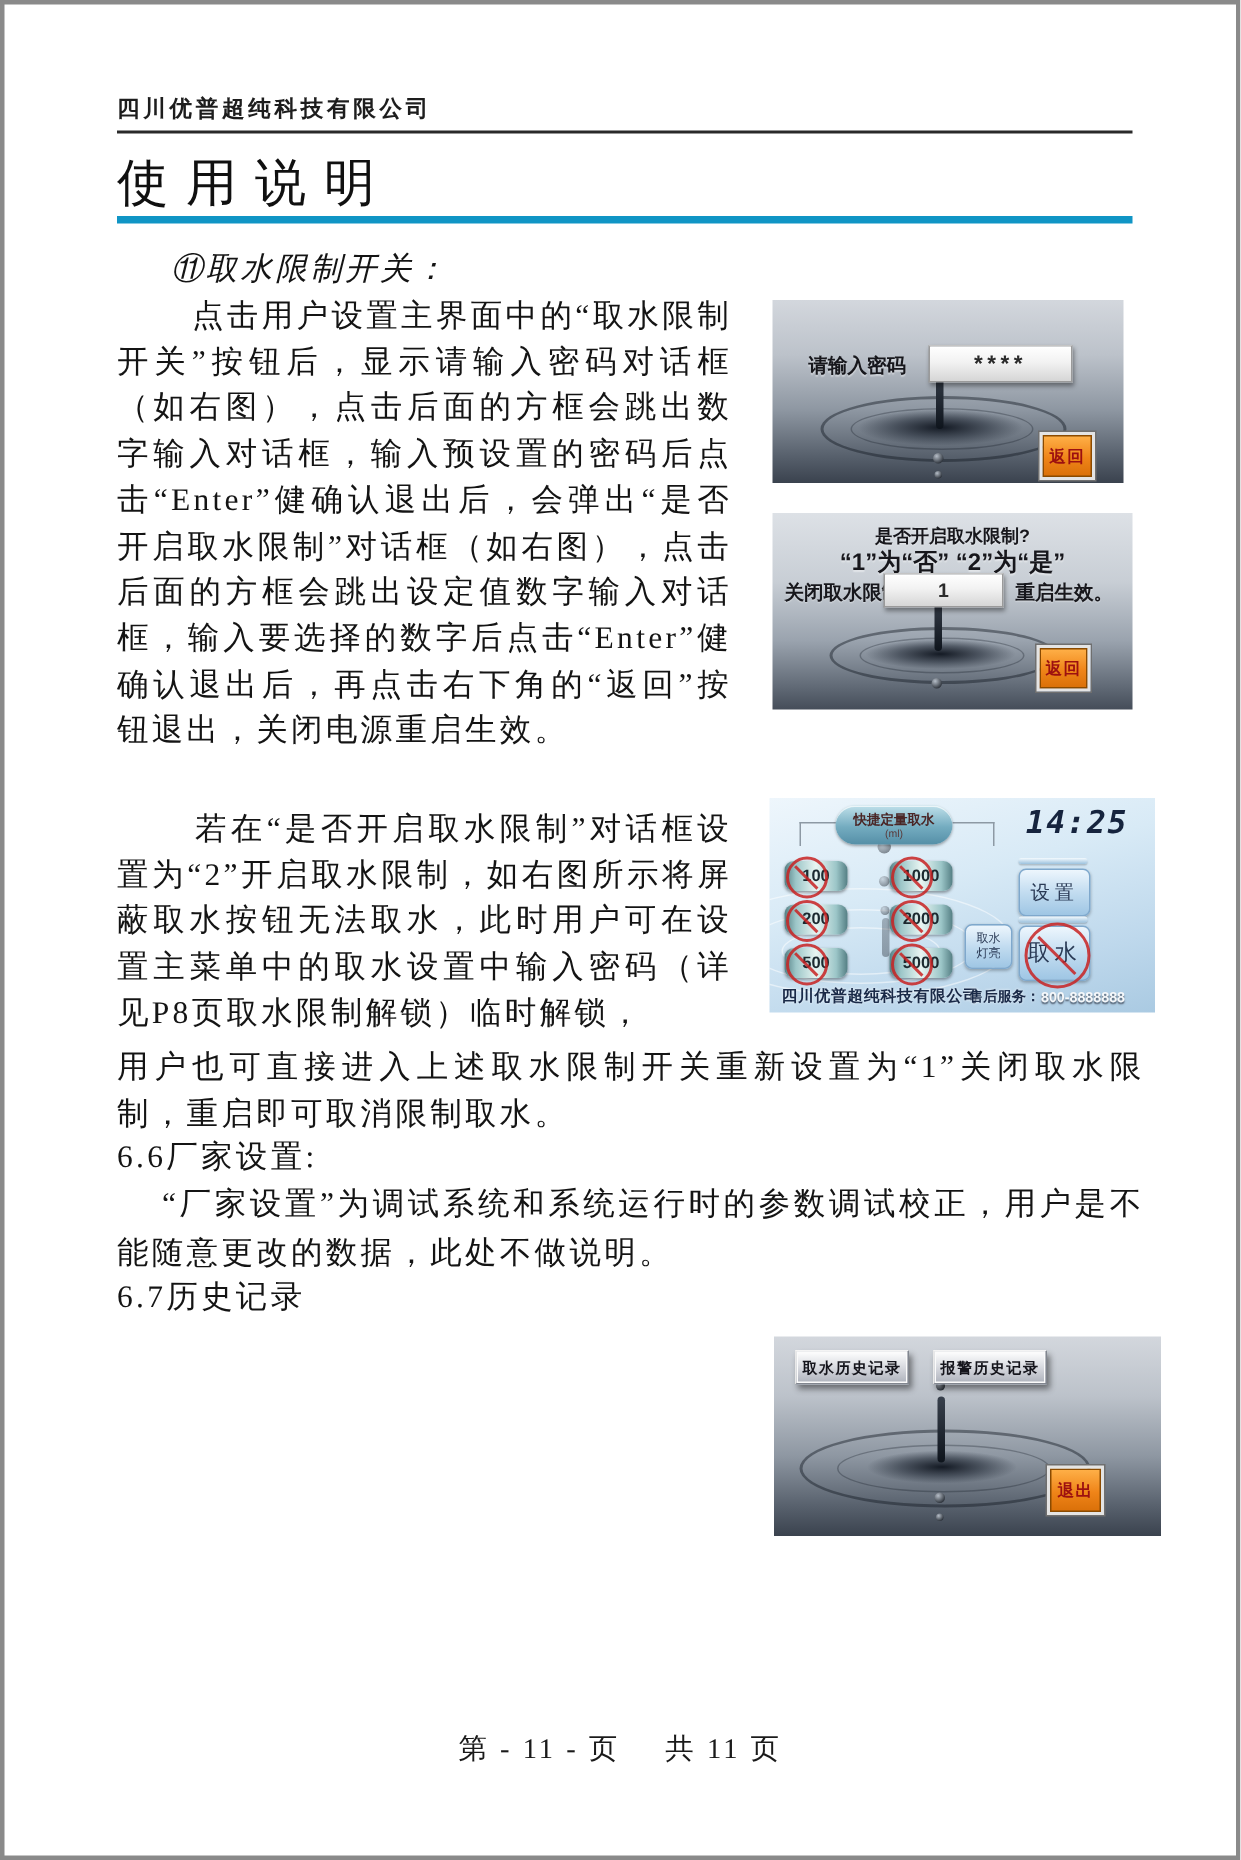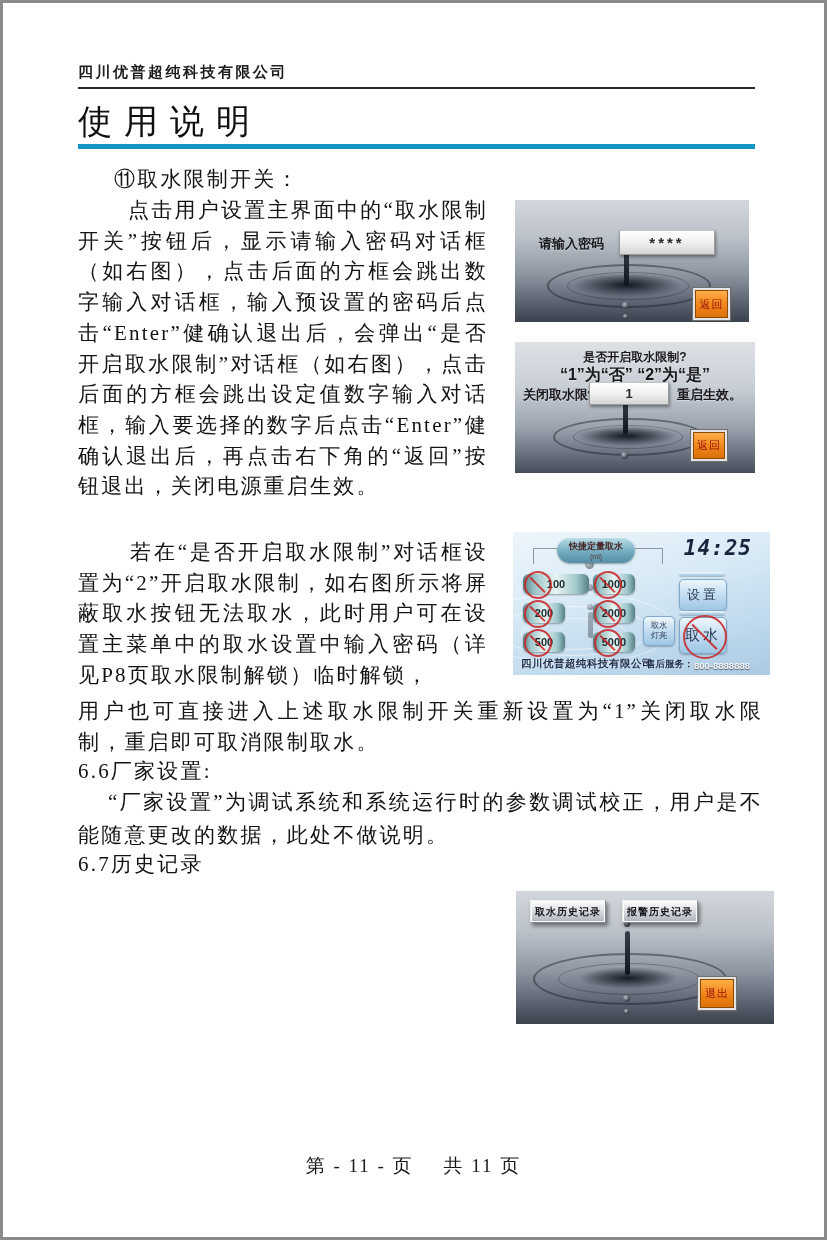--- a/index.html
+++ b/index.html
@@ -20,21 +20,21 @@
   .scr.gray2{background:linear-gradient(180deg,#dde1e6 0%,#c8ced5 35%,#9aa3ae 65%,#5d6672 90%,#454d59 100%);}
   .scr.blue {background:linear-gradient(165deg,#eef6fc 0%,#d8eaf6 40%,#bed8ec 75%,#aacae2 100%);}
   .dlglabel{position:absolute;font-weight:bold;color:#17171c;text-shadow:0 1px 1px rgba(255,255,255,.45);white-space:nowrap;}
   .ibox{position:absolute;display:flex;align-items:center;justify-content:center;
         background:linear-gradient(180deg,#ffffff 0%,#f2f2f2 45%,#d6d6d6 100%);
         border:1px solid #9a9a9a;border-top-color:#c4c4c4;box-shadow:1px 2px 3px rgba(0,0,0,.4), inset 0 1px 0 #fff;
         color:#2a2a2a;font-weight:bold;}
   .obtn{position:absolute;display:flex;align-items:center;justify-content:center;
         background:linear-gradient(180deg,#ffb24a 0%,#ef8418 55%,#d96f08 100%);
         border:2px solid #e4e4e4;box-shadow:0 0 0 1px #6f6f6f, inset 0 0 0 1px #8a4a00;
-        color:#9c1010;font-weight:normal;font-size:11px;letter-spacing:1px;text-align:center;}
+        color:#9c1010;font-weight:bold;font-size:11px;letter-spacing:1px;text-align:center;}
   .mbtn{position:absolute;display:flex;align-items:center;justify-content:center;
         background:linear-gradient(180deg,#ffffff 0%,#dcdee3 45%,#aeb2bc 100%);
         border:1px solid #81868f;border-top-color:#f4f4f4;border-left-color:#e8e8e8;
         box-shadow:2px 3px 4px rgba(0,0,0,.45), inset 0 0 0 1px #fbfbfb;
         color:#15151c;font-weight:bold;font-size:10px;letter-spacing:1px;white-space:nowrap;}
   
   .rip{position:absolute;border-radius:50%;border:2px solid rgba(20,26,36,.45);}
   .rip.thin{border-width:1px;border-color:rgba(20,26,36,.3);}
   .rip.light{border-color:rgba(255,255,255,.5);border-width:1px;}
   .splash{position:absolute;border-radius:50%;background:radial-gradient(closest-side,#141a24 0%,rgba(40,48,60,.6) 55%,rgba(40,48,60,0) 100%);}
@@ -68,21 +68,21 @@
 </head>
 <body>
 
 <div class="page">
 
   <div class="company">四川优普超纯科技有限公司</div>
   <div class="hrule"></div>
   <div class="title">使用说明</div>
   <div class="accentbar"></div>
 
-  <div class="doc" style="left:75px;top:161px;width:680px;text-indent:36px;">⑪取水限制开关：</div>
+  <div class="doc" style="left:75px;top:161px;width:680px;text-indent:36px;font-style:italic;">⑪取水限制开关：</div>
   <div class="doc" style="left:75px;top:192px;width:410px;text-indent:50px;">点击用户设置主界面中的“取水限制开关”按钮后，显示请输入密码对话框（如右图），点击后面的方框会跳出数字输入对话框，输入预设置的密码后点击“Enter”健确认退出后，会弹出“是否开启取水限制”对话框（如右图），点击后面的方框会跳出设定值数字输入对话框，输入要选择的数字后点击“Enter”健确认退出后，再点击右下角的“返回”按钮退出，关闭电源重启生效。</div>
   <div class="doc" style="left:75px;top:534px;width:410px;text-indent:52px;">若在“是否开启取水限制”对话框设置为“2”开启取水限制，如右图所示将屏蔽取水按钮无法取水，此时用户可在设置主菜单中的取水设置中输入密码（详见P8页取水限制解锁）临时解锁，</div>
   <div class="doc" style="left:75px;top:693px;width:685px;">用户也可直接进入上述取水限制开关重新设置为“1”关闭取水限制，重启即可取消限制取水。</div>
   <div class="doc" style="left:75px;top:753px;width:685px;">6.6厂家设置:</div>
   <div class="doc lh33" style="left:75px;top:783px;width:685px;text-indent:30px;">“厂家设置”为调试系统和系统运行时的参数调试校正，用户是不能随意更改的数据，此处不做说明。</div>
   <div class="doc" style="left:75px;top:846px;width:685px;">6.7历史记录</div>
 
   <div class="scr gray" style="left:512px;top:197px;width:234px;height:122px;">
     <div class="rip" style="left:32px;top:64px;width:160px;height:40px;"></div>
     <div class="rip thin" style="left:52px;top:72px;width:120px;height:26px;"></div>
@@ -124,21 +124,21 @@
     <div class="cline" style="left:20px;top:16px;width:1px;height:16px;"></div>
     <div class="cline" style="left:122px;top:16px;width:28px;height:1px;"></div>
     <div class="cline" style="left:149px;top:16px;width:1px;height:16px;"></div>
 
     <div class="pill" style="left:44px;top:5px;width:78px;height:26px;">
       <span class="l1">快捷定量取水</span>
       <span class="l2">(ml)</span>
     </div>
     <div class="clock" style="right:18px;top:4px;">14:25</div>
 
-    <div class="cyl" style="left:10px;top:42px;width:66px;height:20px;">
+    <div class="cyl" style="left:10px;top:42px;width:42px;height:20px;">
       <span>100</span>
       <span class="nosign" style="left:1px;top:-3px;width:24px;height:24px;"></span>
     </div>
     <div class="cyl" style="left:10px;top:71px;width:42px;height:20px;">
       <span>200</span>
       <span class="nosign" style="left:1px;top:-3px;width:24px;height:24px;"></span>
     </div>
     <div class="cyl" style="left:10px;top:100px;width:42px;height:20px;">
       <span>500</span>
       <span class="nosign" style="left:1px;top:-3px;width:24px;height:24px;"></span>

